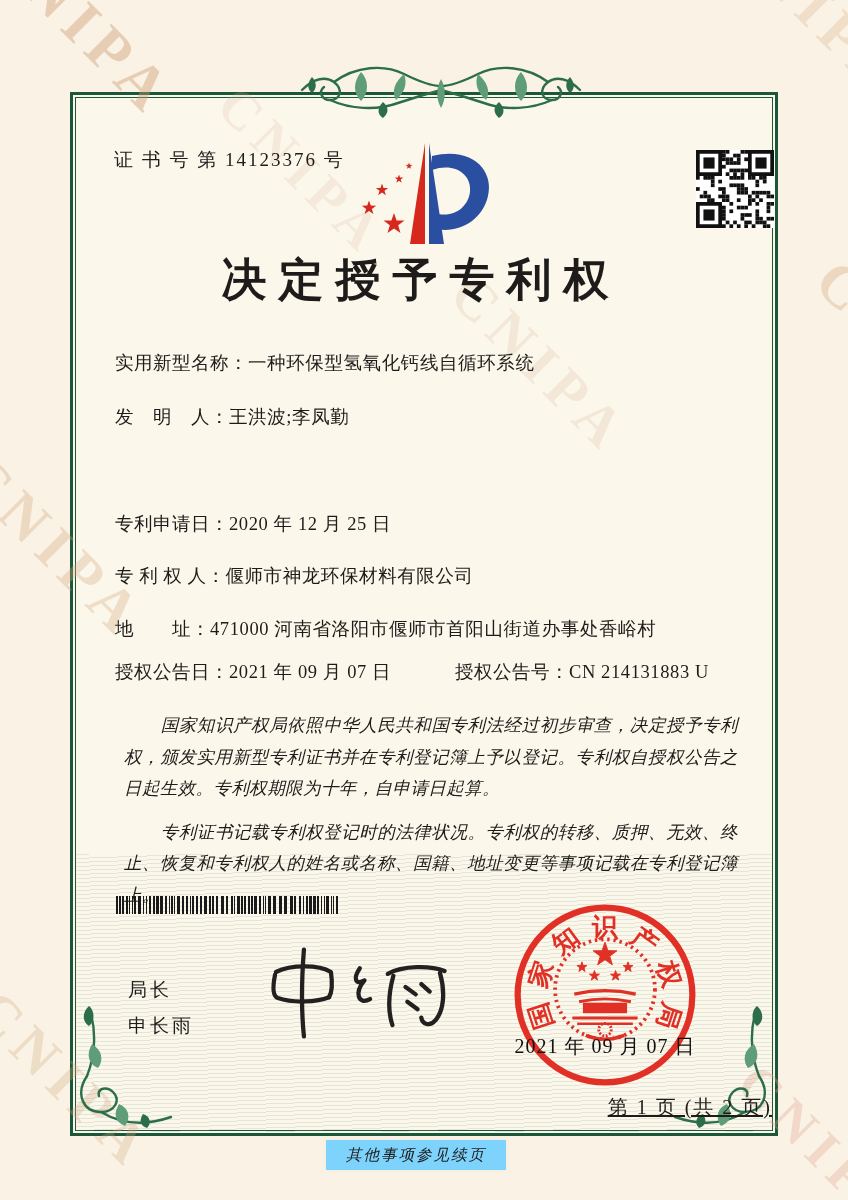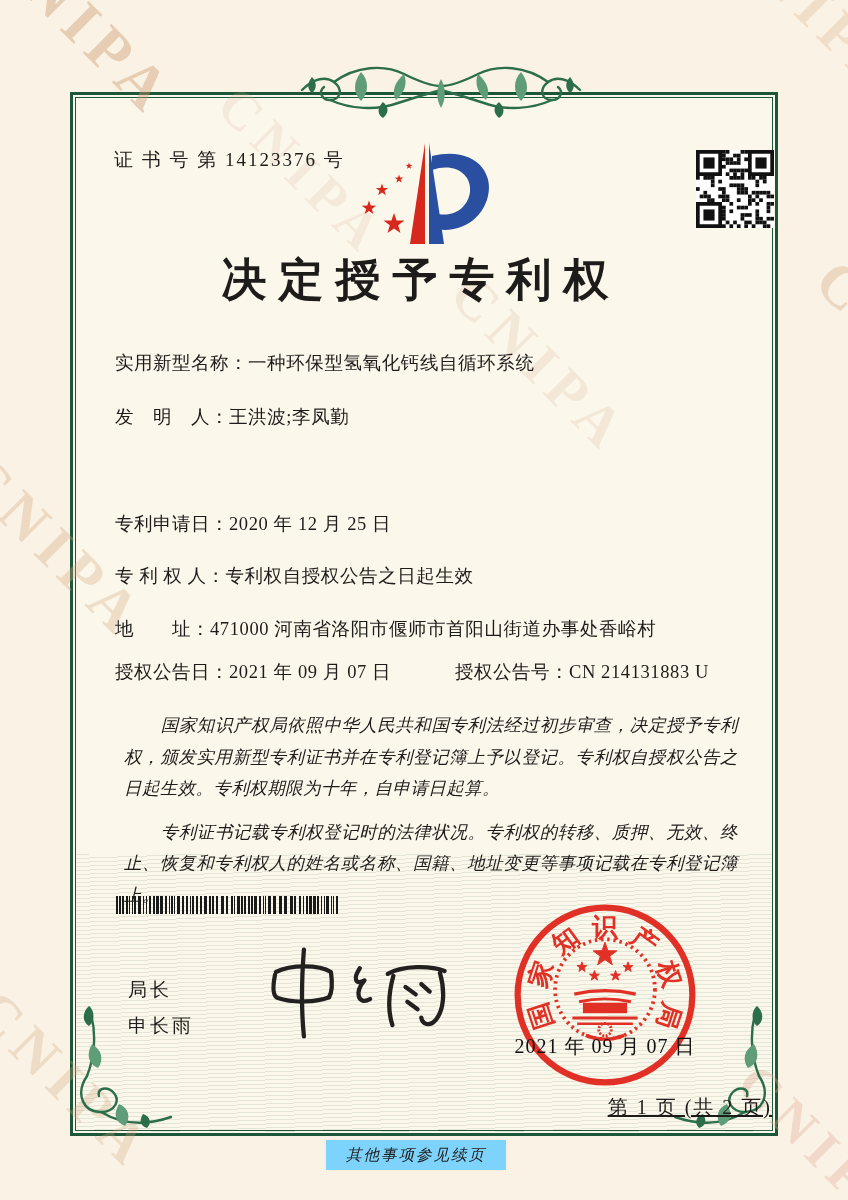--- a/index.html
+++ b/index.html
@@ -295,21 +295,21 @@
   <div class="row r0">
     <span class="lab">实用新型名称：</span><span class="val">一种环保型氢氧化钙线自循环系统</span>
   </div>
   <div class="row r1">
     <span class="lab">发　明　人：</span><span class="val">王洪波;李凤勤</span>
   </div>
   <div class="row r3">
     <span class="lab">专利申请日：</span><span class="val">2020 年 12 月 25 日</span>
   </div>
   <div class="row r4">
-    <span class="lab">专 利 权 人：</span><span class="val">专利权自授权公告之日起生效</span>
+    <span class="lab">专 利 权 人：</span><span class="val">偃师市神龙环保材料有限公司</span>
   </div>
   <div class="row r5">
     <span class="lab">地　　址：</span><span class="val">471000  河南省洛阳市偃师市首阳山街道办事处香峪村</span>
   </div>
   <div class="row r6">
     <span class="lab">授权公告日：</span><span class="val">2021 年 09 月 07 日</span>
     <span class="pair2">
       <span class="lab">授权公告号：</span><span class="val">CN 214131883 U</span>
     </span>
   </div>

